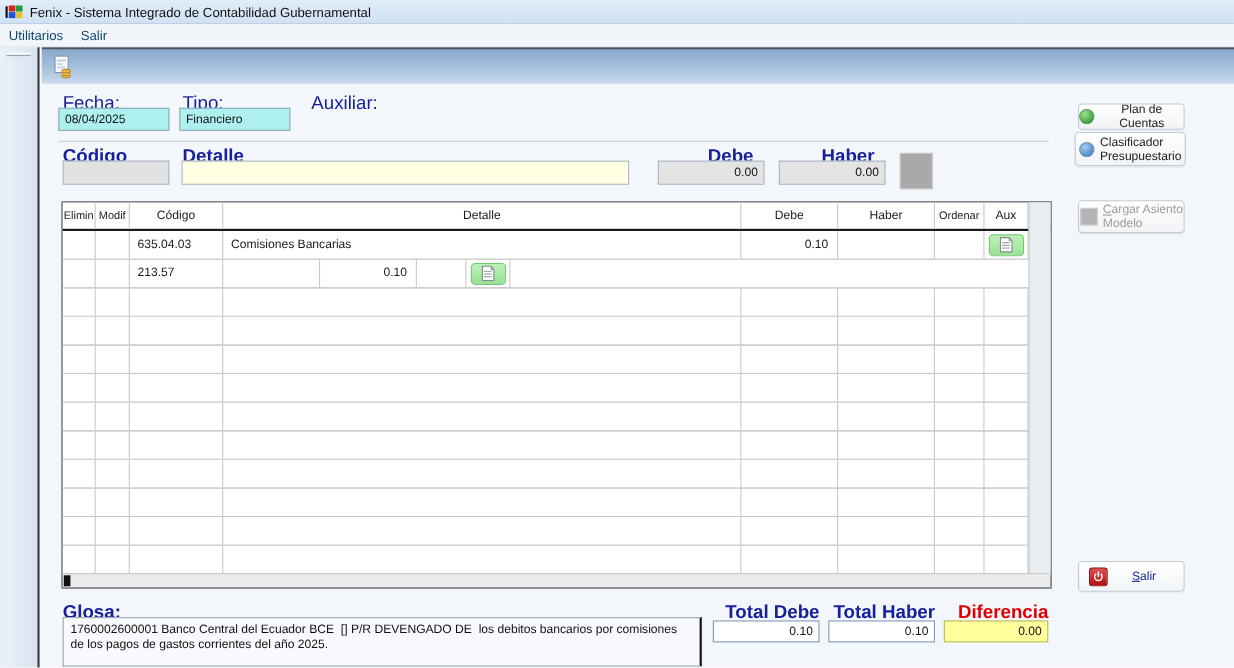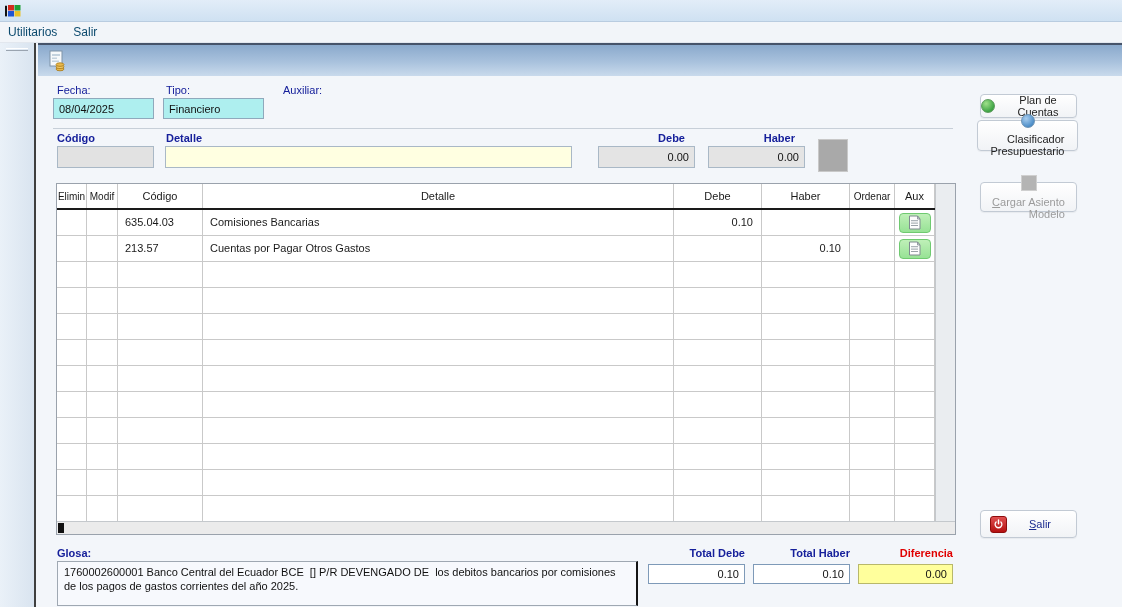--- a/index.html
+++ b/index.html
@@ -26,21 +26,21 @@
   .panel-grip { position:absolute; left:6px; top:5px; width:22px; height:3px;
     border-top:1px solid #FFFFFF; border-bottom:1px solid #9AA4B0; }
 
   
   .toolbar { position:absolute; left:38px; top:43px; width:1084px; height:33px;
     border-top:2px solid #46546A;
     background:linear-gradient(#8AA9CC,#A9C2DD 55%,#C9DAEC); }
   .tool-icon { position:absolute; left:8px; top:5px; width:22px; height:22px; }
 
   
-  .lbl { position:absolute; color:#16209B; font-size:11px; }
+  .lbl { position:absolute; color:#16209B; font-size:17px; }
   .lbl-bold { font-weight:bold; }
   .lbl-red { color:#E00000; font-weight:bold; }
 
   
   .fld { position:absolute; height:21px; font-family:"Liberation Sans",sans-serif; font-size:11px;
     padding:0 5px; border:1px solid #8FA9BC; background:#AEEFEF; color:#111; outline:none; }
   .fld.gray  { background:#E4E4E4; border:1px solid #A9B8C6; }
   .fld.yellow{ background:#FFFFE1; border:1px solid #A9B8C6; }
   .fld.white { background:#FFFFFF; border:1px solid #7E9AB8; }
   .fld.amount{ text-align:right; }
@@ -55,21 +55,21 @@
     background:linear-gradient(#FFFFFF,#F1F3F6); border:1px solid #C2CAD4; border-radius:4px;
     font-size:11px; color:#222; cursor:default; box-shadow:0 1px 1px rgba(0,0,0,0.05); }
   .side-btn.disabled { color:#9B9B9B; }
   .sphere { width:14px; height:14px; border-radius:50%; flex:0 0 auto; }
   .sphere.green { background:radial-gradient(circle at 35% 30%, #9FE08A, #3FA545 70%, #2F8336); border:1px solid #5B9B5B;}
   .sphere.blue  { background:radial-gradient(circle at 35% 30%, #A8CDEF, #4E8FC9 70%, #3A72A8); border:1px solid #6C93B5;}
   .gray-icon { width:16px; height:16px; background:#B4B4B4; border:1px solid #CFCFCF; flex:0 0 auto; }
   .power-badge { width:17px; height:17px; border-radius:3px; flex:0 0 auto;
     background:linear-gradient(#E05050,#B41010); border:1px solid #8E0C0C;
     display:flex; align-items:center; justify-content:center; }
-  .btn2line { flex-direction:column; text-align:right; line-height:12px; }
+  .btn2line { flex-direction:row; text-align:left; line-height:12px; }
   .salir-text { color:#1A2B8F; }
 
   
   .grid { position:absolute; left:56px; top:183px; width:900px; height:352px;
     background:#000000; border:1px solid #9AA2AC; }
   .grid-header { display:flex; height:26px; border-bottom:2px solid #1A1A1A; background:#FFFFFF; }
   .grid-row { display:flex; height:26px; border-bottom:1px solid #C9C9C9; background:#FFFFFF; }
   .cell { height:100%; border-right:1px solid #C9C9C9; line-height:24px; overflow:hidden;
     white-space:nowrap; color:#1a1a1a; }
   .hcell { text-align:center; line-height:25px; }
@@ -107,20 +107,21 @@
 <div id="app">
 
   <div class="titlebar">
     <svg class="win-icon" viewBox="0 0 17 14">
       <path d="M1 2 Q2 1 3 2 L3 12 Q2 13 1 12 Z" fill="#111"></path>
       <rect x="4" y="1" width="6" height="5.5" fill="#D42A1E"></rect>
       <rect x="10.5" y="1" width="6" height="5.5" fill="#1E9E35"></rect>
       <rect x="4" y="7" width="6" height="5.5" fill="#1F55D4"></rect>
       <rect x="10.5" y="7" width="6" height="5.5" fill="#E8C22A"></rect>
     </svg>
+    <span class="title-text">Fenix - Sistema Integrado de Contabilidad Gubernamental</span>
   </div>
 
   <div class="menubar">
     <span class="menu-item">Utilitarios</span>
     <span class="menu-item">Salir</span>
   </div>
 
   <div class="left-panel">
     <div class="panel-grip"></div>
   </div>
@@ -215,21 +216,20 @@
                 <rect x="3" y="7.6" width="7" height="1" fill="#9AA2A8"></rect>
                 <rect x="3" y="10" width="7" height="1" fill="#9AA2A8"></rect>
               </svg>
             </button>
           </div>
         </div>
         <div class="grid-row">
           <div class="cell c-elimin"></div>
           <div class="cell c-modif"></div>
           <div class="cell c-codigo">213.57</div>
-          <div class="cell c-detalle">Cuentas por Pagar Otros Gastos</div>
           <div class="cell c-debe num"></div>
           <div class="cell c-haber num">0.10</div>
           <div class="cell c-ordenar"></div>
           <div class="cell c-aux">
             <button class="aux-btn">
               <svg width="13" height="15" viewBox="0 0 13 15">
                 <path d="M1.5 1h8l2.5 3v10h-10.5z" fill="#FDFDFD" stroke="#808A90" stroke-width="1"></path>
                 <path d="M9.5 1l2.5 3h-2.5z" fill="#D8DCDE" stroke="#808A90" stroke-width="0.8"></path>
                 <rect x="3" y="5.2" width="7" height="1" fill="#9AA2A8"></rect>
                 <rect x="3" y="7.6" width="7" height="1" fill="#9AA2A8"></rect>

